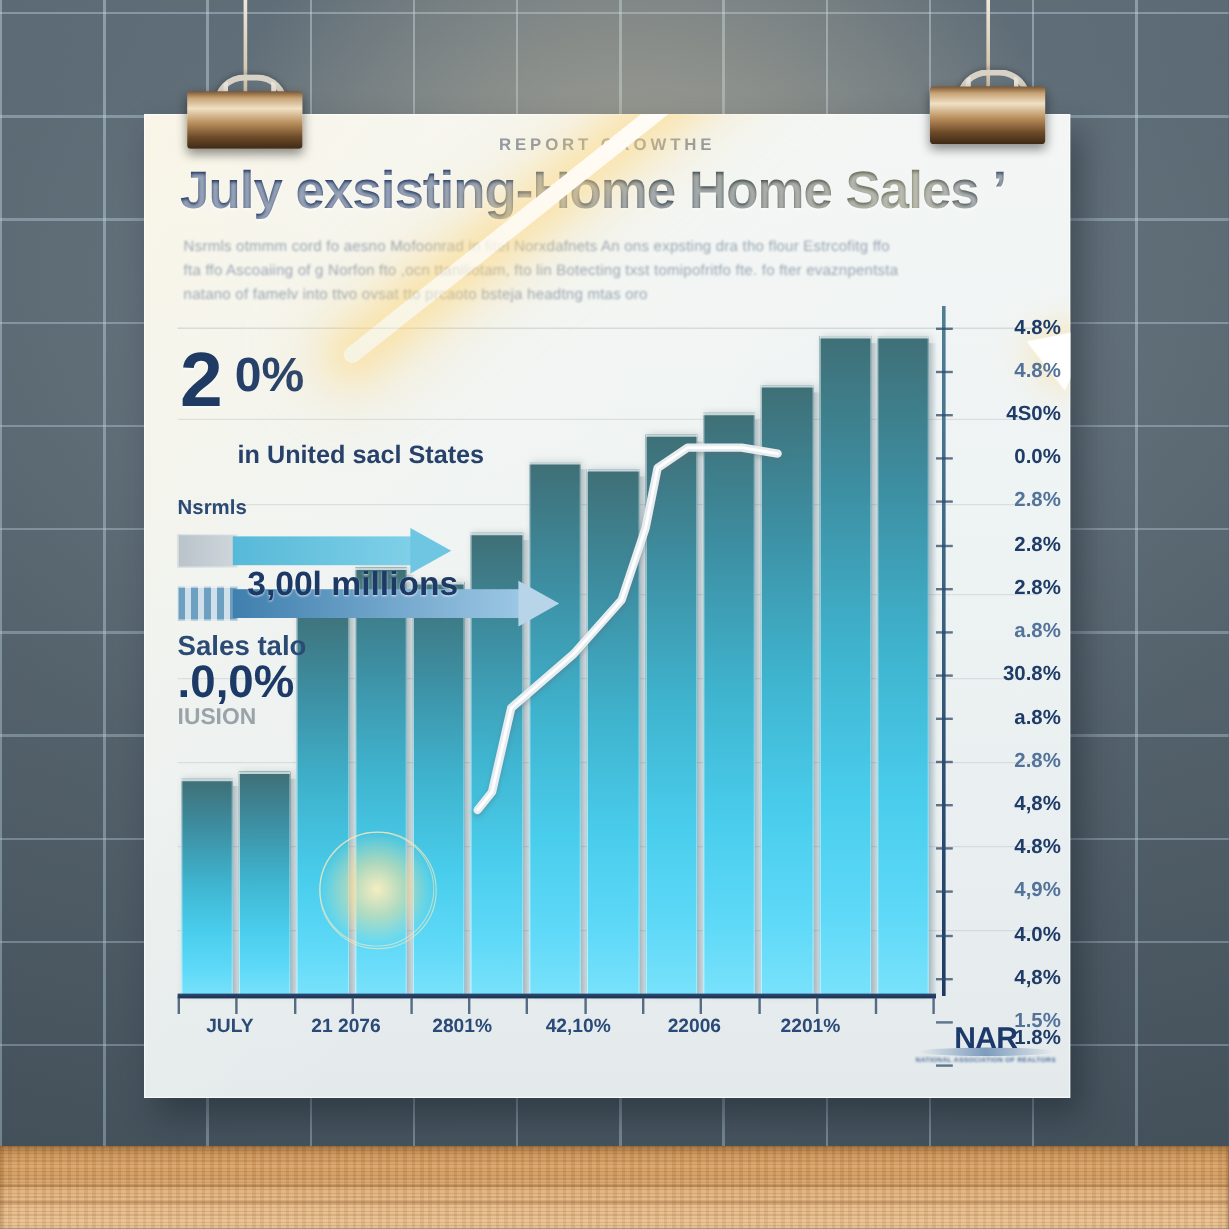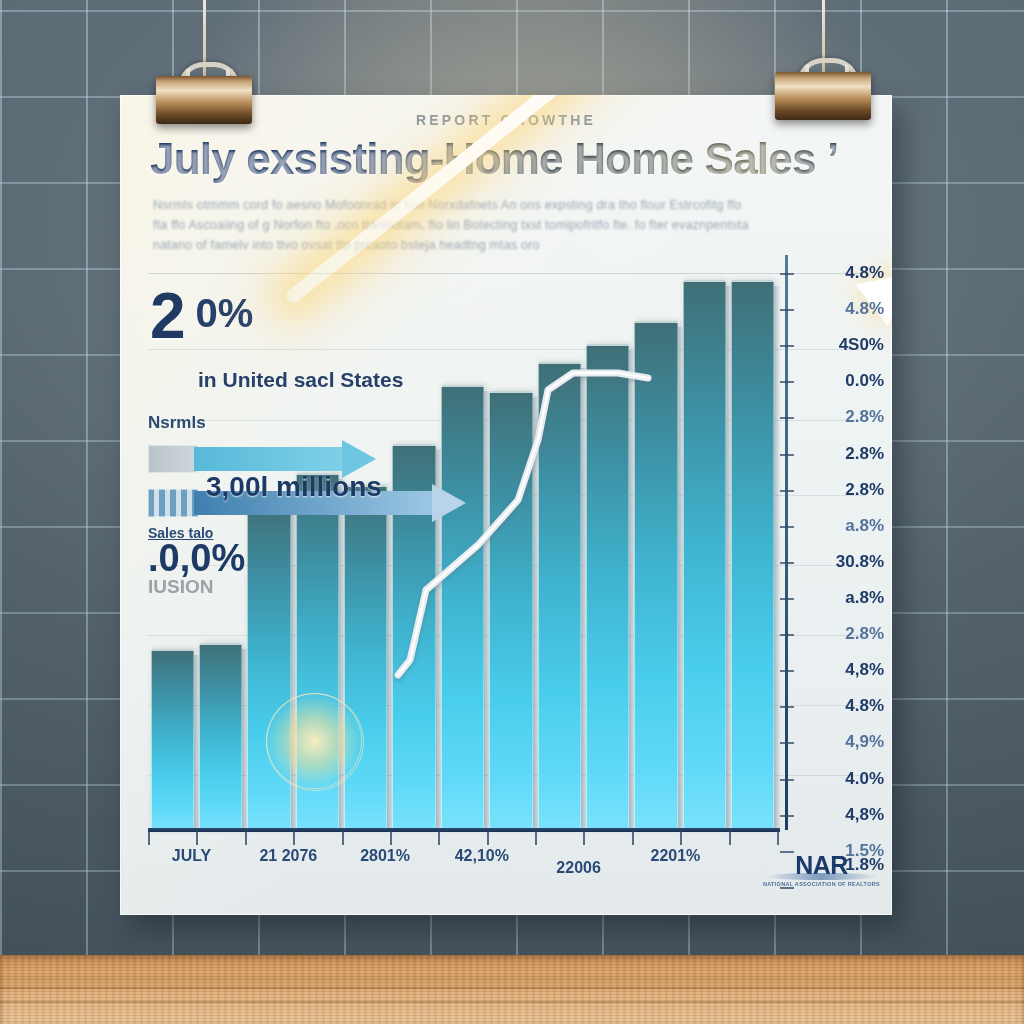--- a/index.html
+++ b/index.html
@@ -111,21 +111,21 @@
     border-left:34px solid #6ec6e2;
   }
   .arrowbar.b .seg{background:repeating-linear-gradient(90deg,#6c9fc0 0 6px,#cfe0ea 6px 11px);}
   .arrowbar.b .shaft{left:46px;width:240px;background:linear-gradient(90deg,#3f7fae,#9cc7e4);}
   .arrowbar.b .head{left:284px;border-left-color:#b7d4e8;}
   .legend-value{
     position:absolute;left:58px;top:58px;font-size:28px;font-weight:800;color:#1d3a66;
     filter:blur(.5px);text-shadow:0 1px 2px rgba(255,255,255,.8);white-space:nowrap;
   }
   .legend2{position:absolute;left:28px;top:430px;}
-  .legend2 .lab{font-size:14px;font-weight:700;color:#2b4a74;filter:blur(.4px);text-decoration:underline;}
+  .legend2 .lab{font-size:23px;font-weight:700;color:#2b4a74;filter:blur(.4px);}
   .legend2 .val{font-size:38px;font-weight:800;color:#1d3a66;margin-top:-4px;filter:blur(.4px);}
   .legend2 .note{font-size:19px;font-weight:700;color:#9aa3a8;margin-top:-4px;filter:blur(.6px);}
 
   
   .gridline{position:absolute;left:28px;right:26px;height:1px;background:rgba(140,150,158,.22);}
 
   
   .plot{position:absolute;left:28px;top:150px;right:115px;bottom:85px;}
   .bar{
     position:absolute;bottom:0;
@@ -291,21 +291,21 @@
           <div class="tick" style="left: 511.846px;"></div>
           <div class="tick" style="left: 560.231px;"></div>
           <div class="tick" style="left: 608.615px;"></div>
           <div class="tick" style="left: 657px;"></div>
         </div>
       <div class="xlabels" id="xlabels">
           <div class="xlabel" style="left: 71.5462px;">JULY</div>
           <div class="xlabel" style="left: 168.315px;">21 2076</div>
           <div class="xlabel" style="left: 265.085px;">2801%</div>
           <div class="xlabel" style="left: 361.854px;">42,10%</div>
-          <div class="xlabel" style="left: 458.623px; margin-top: 12px;">22006</div>
+          <div class="xlabel" style="left: 458.623px;">22006</div>
           <div class="xlabel" style="left: 555.392px;">2201%</div>
         </div>
       <div id="ylabels">
           <div class="ylabel" style="top: 178px;">4.8%</div>
           <div class="ytick" style="top: 178px;"></div>
           <div class="ylabel dim" style="top: 214.111px;">4.8%</div>
           <div class="ytick" style="top: 214.111px;"></div>
           <div class="ylabel" style="top: 250.222px;">4S0%</div>
           <div class="ytick" style="top: 250.222px;"></div>
           <div class="ylabel" style="top: 286.333px;">0.0%</div>

